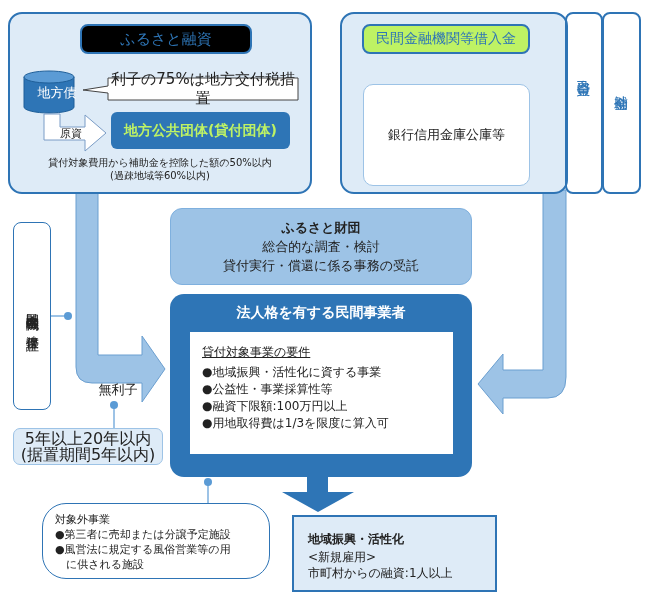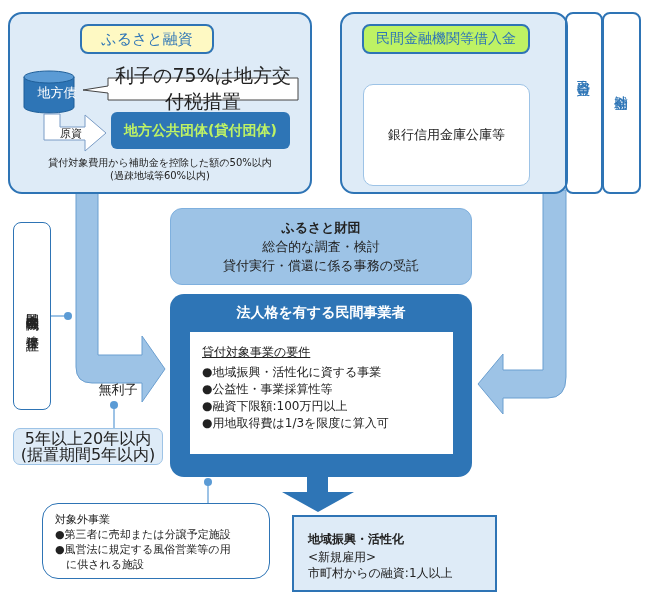--- a/index.html
+++ b/index.html
@@ -25,36 +25,36 @@
   <line x1="114" y1="405" x2="114" y2="428" stroke="#9dc3e6" stroke-width="2"></line>
   <circle cx="114" cy="405" r="4" fill="#5b9bd5"></circle>
 
   <line x1="208" y1="482" x2="208" y2="503" stroke="#9dc3e6" stroke-width="2"></line>
   <circle cx="208" cy="482" r="4" fill="#5b9bd5"></circle>
 
   <path d="M307,477 L328,477 L328,492 L354,492 L318,512 L282,492 L307,492 Z" fill="#2e75b6"></path>
 </svg>
 
 <div class="abs" style="left:8px;top:12px;width:304px;height:182px;background:#deebf7;border:2px solid #2e74b5;border-radius:14px;"></div>
-<div class="abs c" style="left:80px;top:24px;width:134px;height:30px;background:#fef9c3;border:2px solid #2e74b5;border-radius:8px;font-size:15px;color:#2e75b6;">ふるさと融資</div>
+<div class="abs c" style="left:80px;top:24px;width:172px;height:30px;background:#000000;border:2px solid #2e74b5;border-radius:8px;font-size:15px;color:#2e75b6;">ふるさと融資</div>
 
 <div class="abs" style="left:23px;top:70px;width:52px;height:44px;">
   <svg width="52" height="44">
     <path d="M1,7 L1,37 A25,6 0 0 0 51,37 L51,7" fill="#2e75b6" stroke="#1f5f99"></path>
     <ellipse cx="26" cy="7" rx="25" ry="6" fill="#5b9bd5" stroke="#1f5f99"></ellipse>
   </svg>
 </div>
 <div class="abs c" style="left:23px;top:80px;width:68px;height:26px;color:#fff;font-size:13px;">地方債</div>
 
 <svg class="bg" width="647" height="605">
   <path d="M108,78 L298,78 L298,100 L108,100 L108,93 L83,90 L108,86 Z" fill="#fff" stroke="#444" stroke-width="1"></path>
 
   <path d="M44,114 L60,114 L60,127 L85,127 L85,115 L106,133 L85,151 L85,140 L44,140 Z" fill="#fff" stroke="#7a9cc6" stroke-width="1"></path>
 </svg>
-<div class="abs c" style="left:110px;top:78px;width:186px;height:22px;font-size:19px;">利子の75%は地方交付税措置</div>
+<div class="abs c" style="left:110px;top:78px;width:186px;height:22px;font-size:15px;">利子の75%は地方交付税措置</div>
 <div class="abs c" style="left:54px;top:127px;width:34px;height:13px;font-size:11px;">原資</div>
 <div class="abs c" style="left:111px;top:112px;width:179px;height:37px;background:#2e75b6;border-radius:6px;color:#bef264;font-size:14px;font-weight:bold;">地方公共団体(貸付団体)</div>
 <div class="abs c" style="left:20px;top:155px;width:280px;height:28px;flex-direction:column;font-size:10px;line-height:13px;">
   <span>貸付対象費用から補助金を控除した額の50%以内</span>
   <span>(過疎地域等60%以内)</span>
 </div>
 
 <div class="abs" style="left:340px;top:12px;width:228px;height:182px;background:#deebf7;border:2px solid #2e74b5;border-radius:14px;"></div>
 <div class="abs c" style="left:362px;top:24px;width:168px;height:30px;background:#bef264;border:2px solid #2e74b5;border-radius:8px;font-size:14px;color:#2e75b6;">民間金融機関等借入金</div>
 <div class="abs c" style="left:363px;top:84px;width:167px;height:102px;background:#fff;border:1px solid #9dc3e6;border-radius:10px;flex-direction:row;font-size:13px;line-height:26px;">
@@ -84,21 +84,21 @@
 <div class="abs" style="left:170px;top:294px;width:302px;height:183px;background:#2e75b6;border-radius:14px;"></div>
 <div class="abs c" style="left:170px;top:300px;width:302px;height:26px;color:#fff;font-size:14px;font-weight:bold;">法人格を有する民間事業者</div>
 <div class="abs" style="left:190px;top:332px;width:263px;height:122px;background:#fff;padding:12px 0 0 12px;font-size:12px;line-height:17px;">
   <div style="text-decoration:underline;margin-bottom:3px;">貸付対象事業の要件</div>
   <div>●地域振興・活性化に資する事業</div>
   <div>●公益性・事業採算性等</div>
   <div>●融資下限額:100万円以上</div>
   <div>●用地取得費は1/3を限度に算入可</div>
 </div>
 
-<div class="abs" style="left:42px;top:503px;width:228px;height:76px;background:#fff;border:1px solid #2e74b5;border-radius:16px;padding:8px 0 0 12px;font-size:11px;line-height:15px;">
+<div class="abs" style="left:42px;top:503px;width:228px;height:76px;background:#fff;border:1px solid #2e74b5;border-radius:24px;padding:8px 0 0 12px;font-size:11px;line-height:15px;">
   <div>対象外事業</div>
   <div>●第三者に売却または分譲予定施設</div>
   <div>●風営法に規定する風俗営業等の用</div>
   <div>　に供される施設</div>
 </div>
 
 <div class="abs" style="left:292px;top:515px;width:205px;height:77px;background:#deebf7;border:2px solid #2e74b5;padding:14px 0 0 14px;font-size:12px;line-height:16px;">
   <div style="font-weight:bold;margin-bottom:2px;">地域振興・活性化</div>
   <div>&lt;新規雇用&gt;</div>
   <div>市町村からの融資:1人以上</div>

